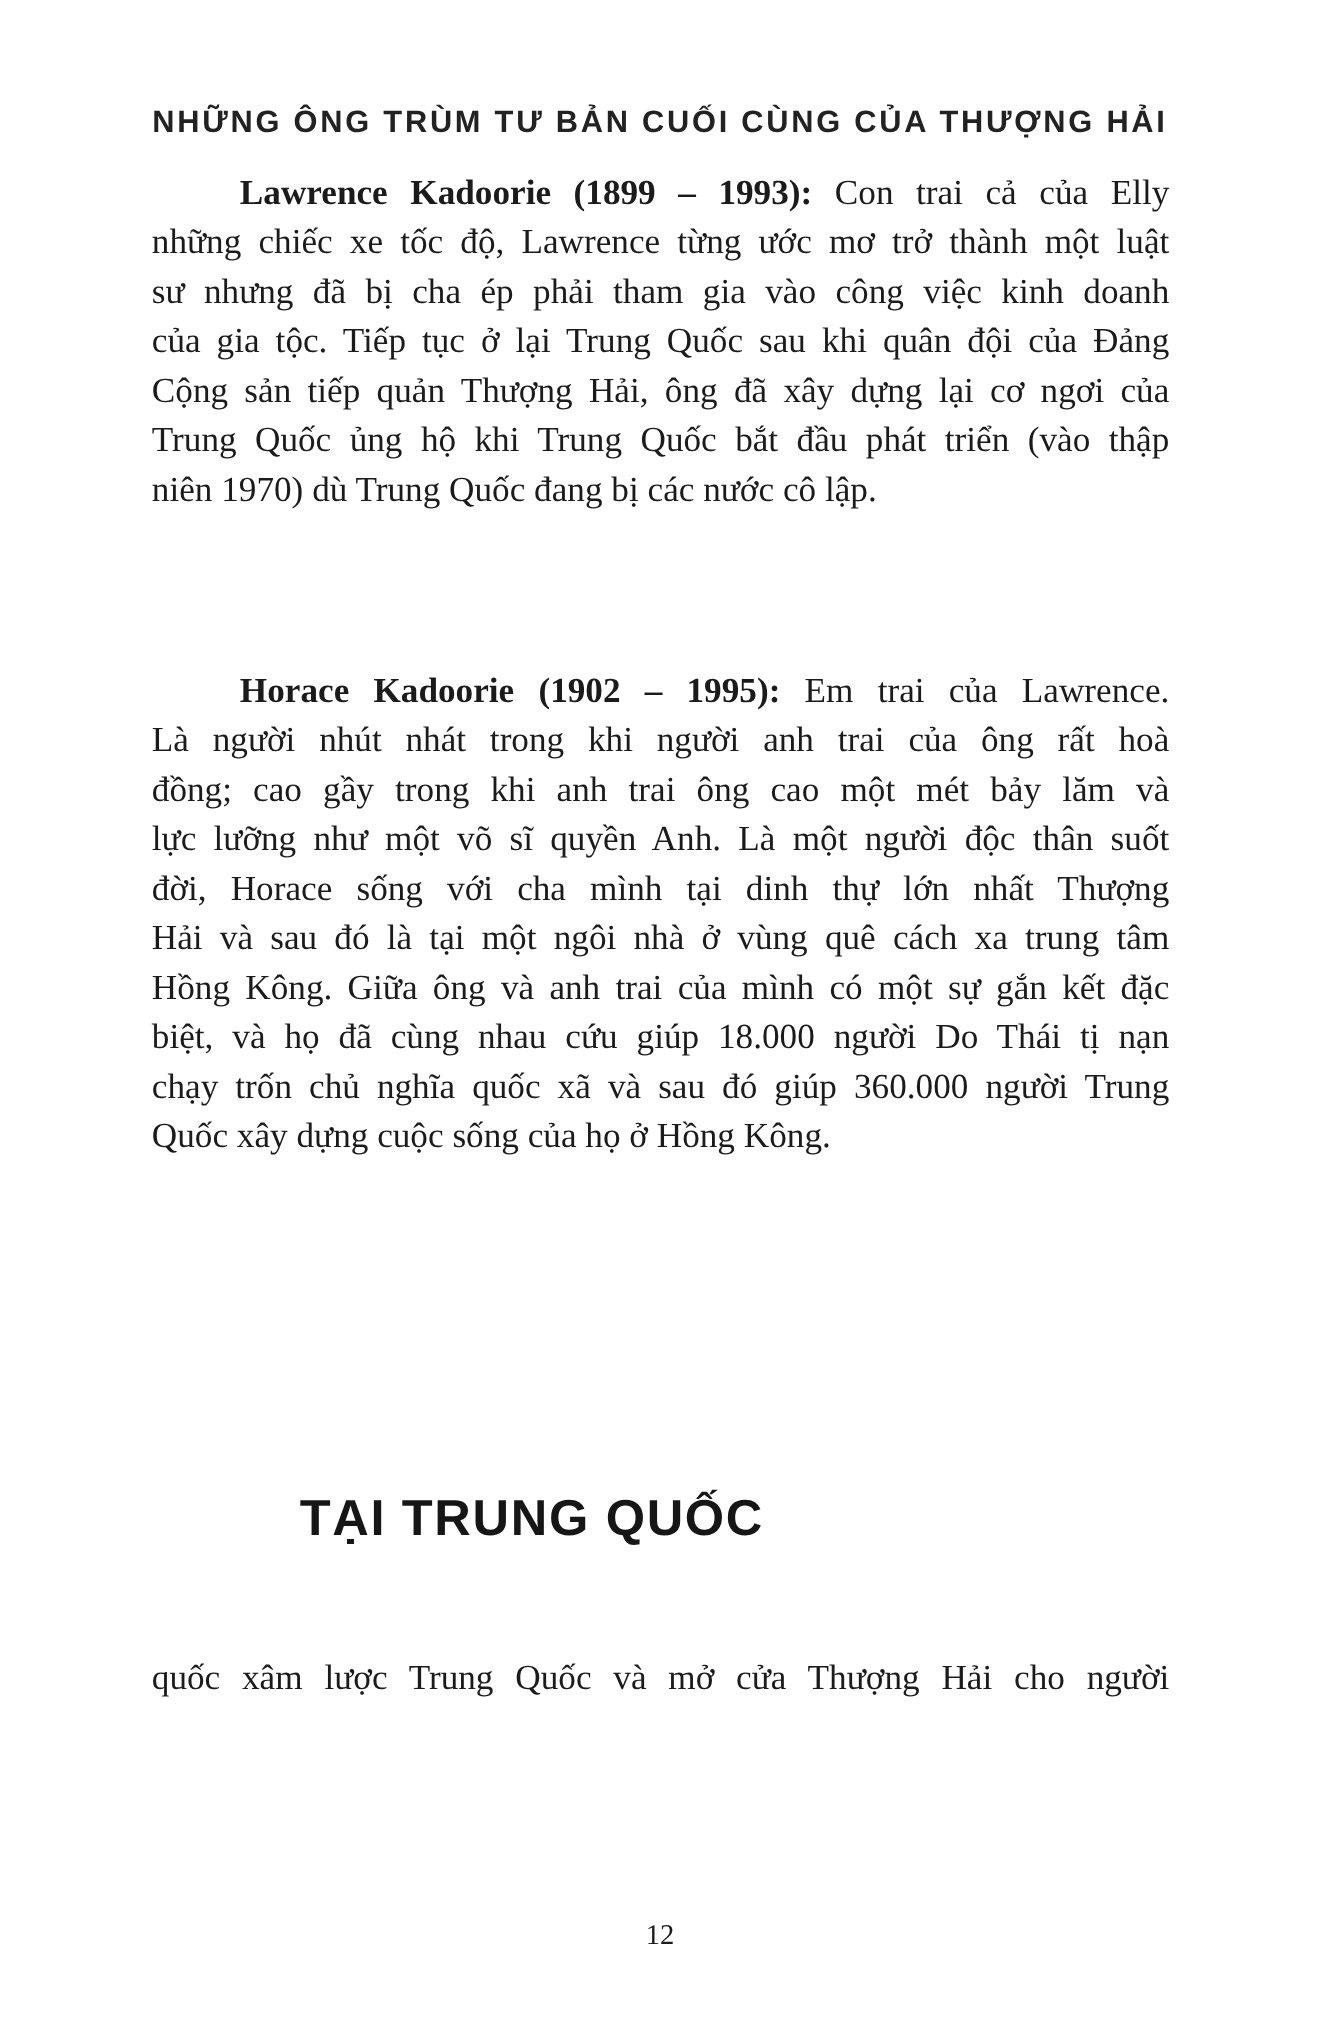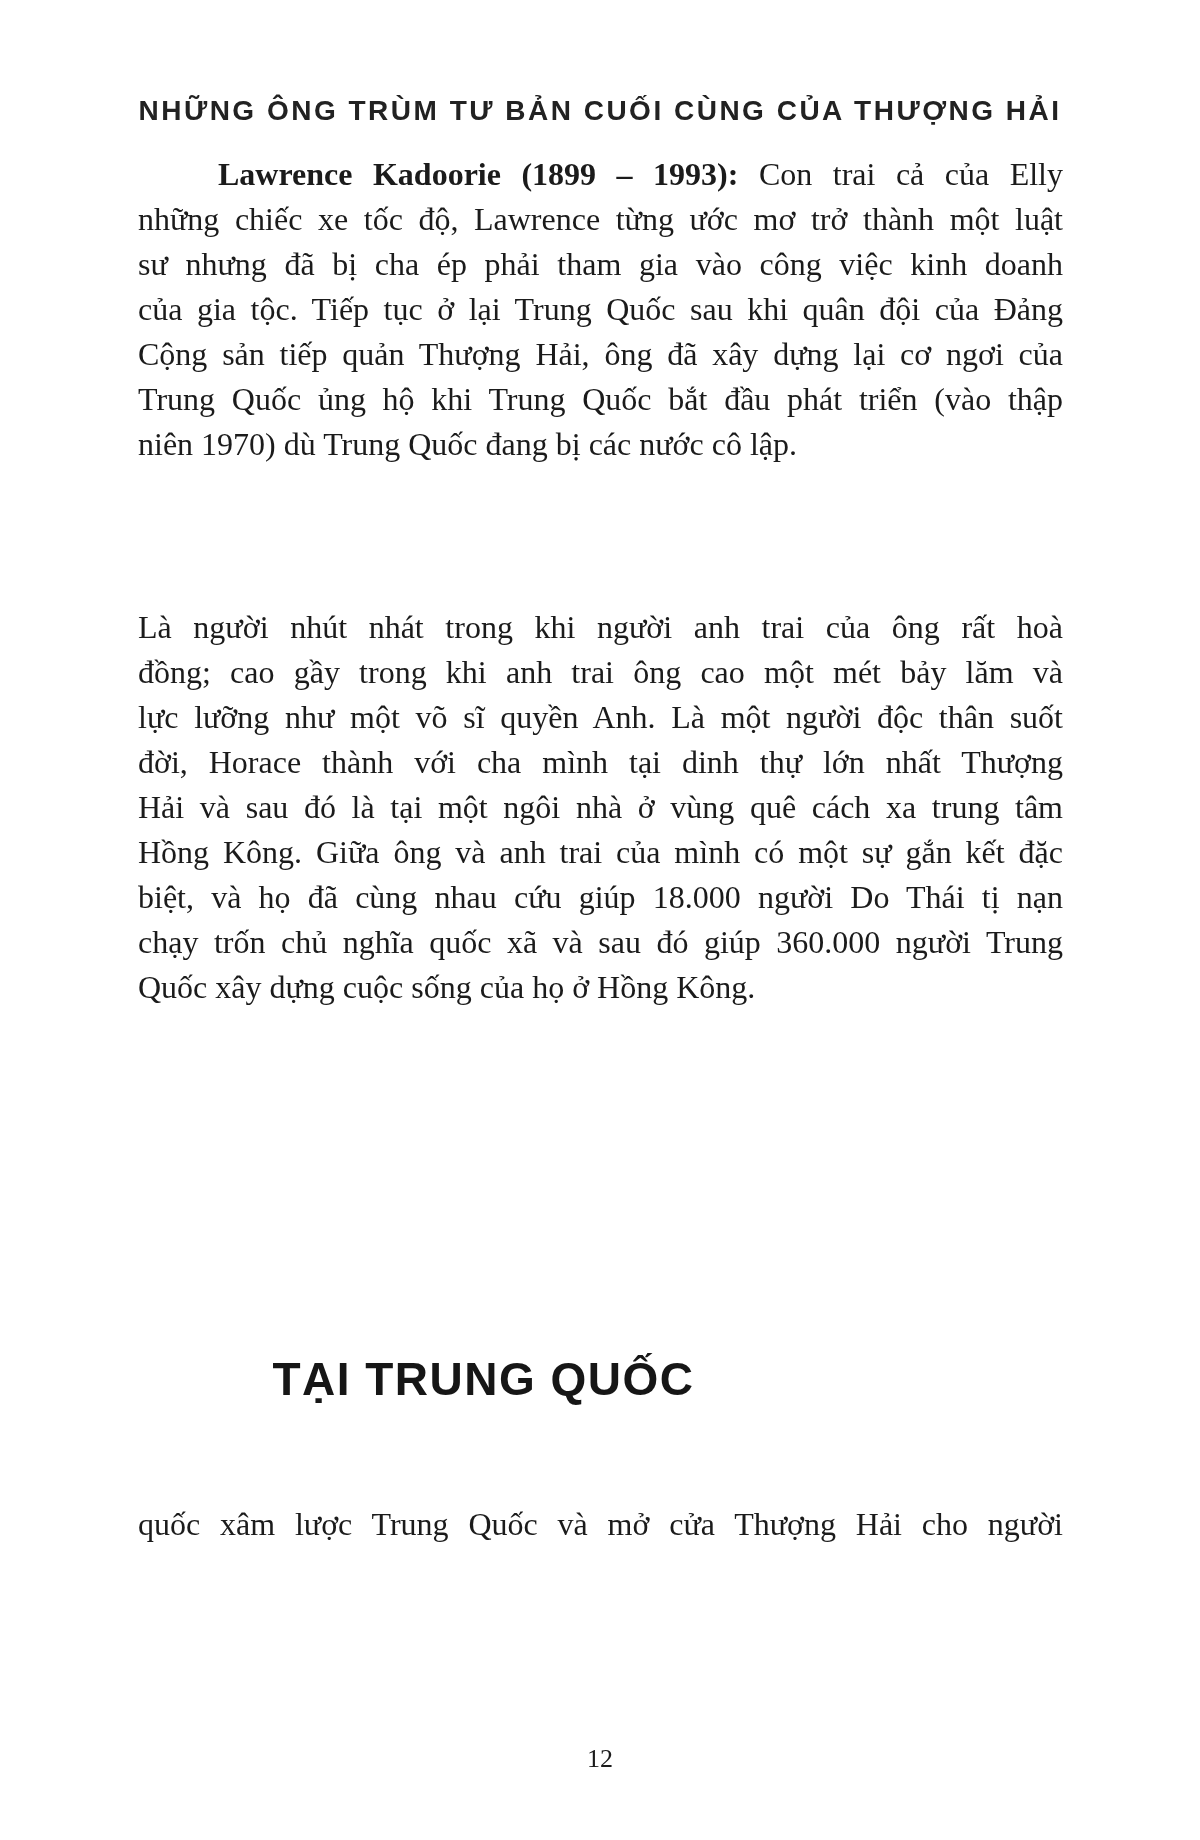--- a/index.html
+++ b/index.html
@@ -91,24 +91,27 @@
     </div>
     <div class="line">những chiếc xe tốc độ, Lawrence từng ước mơ trở thành một luật</div>
     <div class="line">sư nhưng đã bị cha ép phải tham gia vào công việc kinh doanh</div>
     <div class="line">của gia tộc. Tiếp tục ở lại Trung Quốc sau khi quân đội của Đảng</div>
     <div class="line">Cộng sản tiếp quản Thượng Hải, ông đã xây dựng lại cơ ngơi của</div>
     <div class="line">Trung Quốc ủng hộ khi Trung Quốc bắt đầu phát triển (vào thập</div>
     <div class="line flush-last">niên 1970) dù Trung Quốc đang bị các nước cô lập.</div>
   </div>
 
   <div class="para para-2">
+    <div class="line first">
+      <span class="lead">Horace Kadoorie (1902 – 1995):</span><span> Em trai của Lawrence.</span>
+    </div>
     <div class="line">Là người nhút nhát trong khi người anh trai của ông rất hoà</div>
     <div class="line">đồng; cao gầy trong khi anh trai ông cao một mét bảy lăm và</div>
     <div class="line">lực lưỡng như một võ sĩ quyền Anh. Là một người độc thân suốt</div>
-    <div class="line">đời, Horace thành với cha mình tại dinh thự lớn nhất Thượng</div>
+    <div class="line">đời, Horace sống với cha mình tại dinh thự lớn nhất Thượng</div>
     <div class="line">Hải và sau đó là tại một ngôi nhà ở vùng quê cách xa trung tâm</div>
     <div class="line">Hồng Kông. Giữa ông và anh trai của mình có một sự gắn kết đặc</div>
     <div class="line">biệt, và họ đã cùng nhau cứu giúp 18.000 người Do Thái tị nạn</div>
     <div class="line">chạy trốn chủ nghĩa quốc xã và sau đó giúp 360.000 người Trung</div>
     <div class="line flush-last">Quốc xây dựng cuộc sống của họ ở Hồng Kông.</div>
   </div>
 
   <div class="section-heading">TẠI TRUNG QUỐC</div>
 
   <div class="para para-3">

